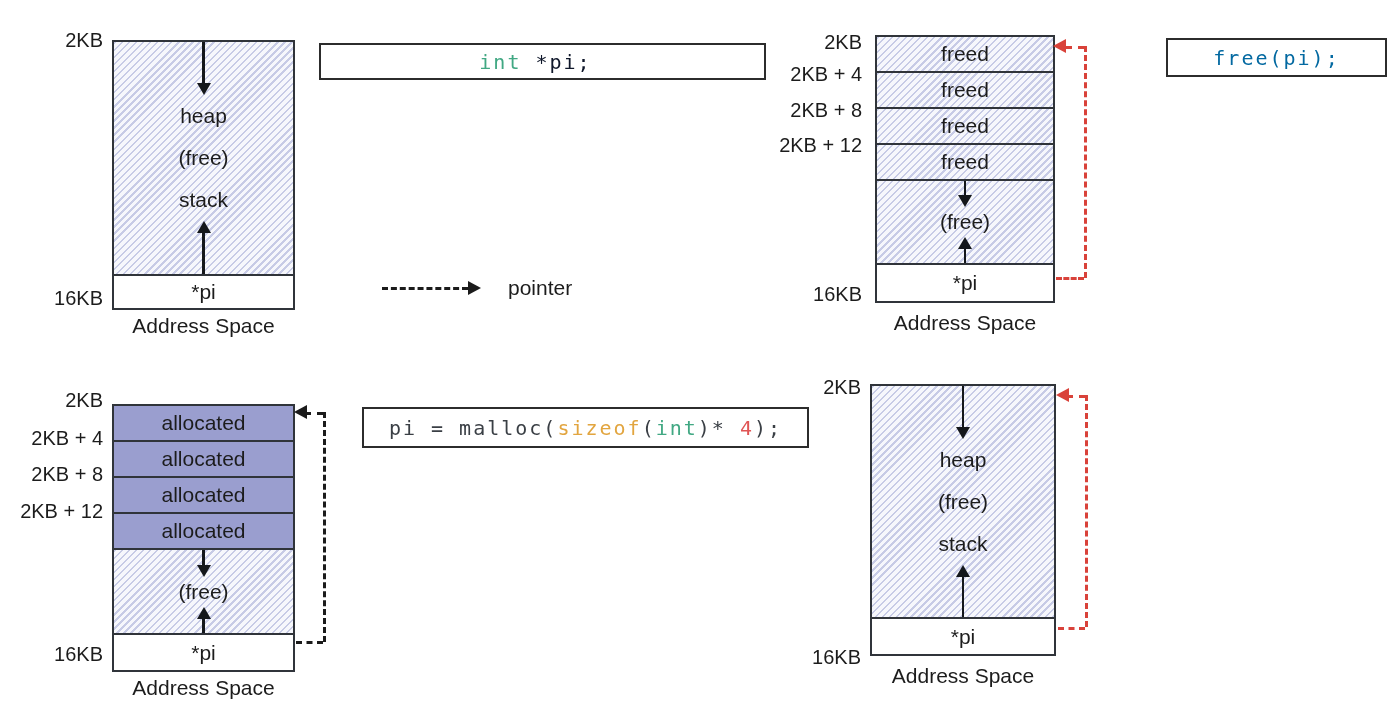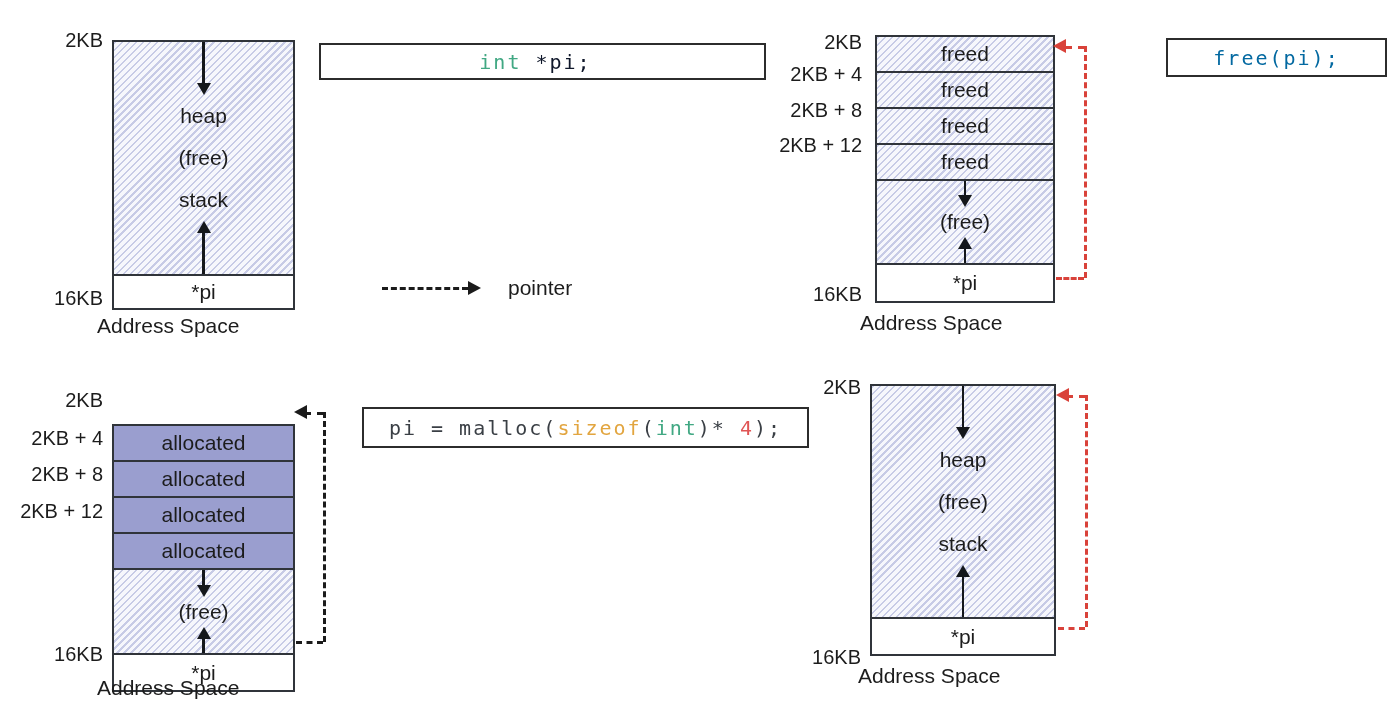--- a/index.html
+++ b/index.html
@@ -32,21 +32,21 @@
     display:flex;align-items:center;justify-content:center;font-size:21px;
   }
   .region-label{font-size:21px;line-height:26px;margin:8px 0;text-align:center;}
   
   .varrow{display:flex;flex-direction:column;align-items:center;flex:1;min-height:12px;}
   .varrow .stem{width:2.4px;background:#14171b;flex:1;}
   .head-down{width:0;height:0;border-left:7px solid transparent;border-right:7px solid transparent;border-top:12px solid #14171b;}
   .head-up{width:0;height:0;border-left:7px solid transparent;border-right:7px solid transparent;border-bottom:12px solid #14171b;}
   
   .side-label{position:absolute;font-size:20px;text-align:right;white-space:pre;height:22px;line-height:22px;}
-  .caption{position:absolute;font-size:21px;}
+  .caption{position:absolute;font-size:21px;text-align:center;}
   
   .code-box{
     position:absolute;border:2px solid #2c2c2c;background:#fff;box-sizing:border-box;
     display:flex;align-items:center;justify-content:center;
     font-family:"DejaVu Sans Mono","Liberation Mono",monospace;font-size:20px;
     letter-spacing:2px;white-space:pre;margin-left:9px;
   }
   
   .dash-v{position:absolute;width:0;}
   .dash-h{position:absolute;height:0;}
@@ -124,21 +124,21 @@
   <div class="head-left red-h" style="left:1053px;top:39px;"></div>
 
   <div class="code-box" style="left:1157px;top:38px;width:221px;height:39px;"><span style="color: #0369a1;">free(pi);</span></div>
 
   <div class="side-label" style="left:0px;top:389px;width:103px;">2KB</div>
   <div class="side-label" style="left:0px;top:427px;width:103px;">2KB + 4</div>
   <div class="side-label" style="left:0px;top:463px;width:103px;">2KB + 8</div>
   <div class="side-label" style="left:0px;top:500px;width:103px;">2KB + 12</div>
   <div class="side-label" style="left:0px;top:643px;width:103px;">16KB</div>
 
-  <div class="mem-box" style="left:112px;top:424px;width:183px;height:268px;">
+  <div class="mem-box" style="left:112px;top:404px;width:183px;height:268px;">
     <div class="mem-row alloc">allocated</div>
     <div class="mem-row alloc">allocated</div>
     <div class="mem-row alloc">allocated</div>
     <div class="mem-row alloc">allocated</div>
     <div class="region-flex hatch">
       <div class="varrow">
         <div class="stem"></div>
         <div class="head-down"></div>
       </div>
       <div class="region-label" style="margin:2px 0;">(free)</div>

